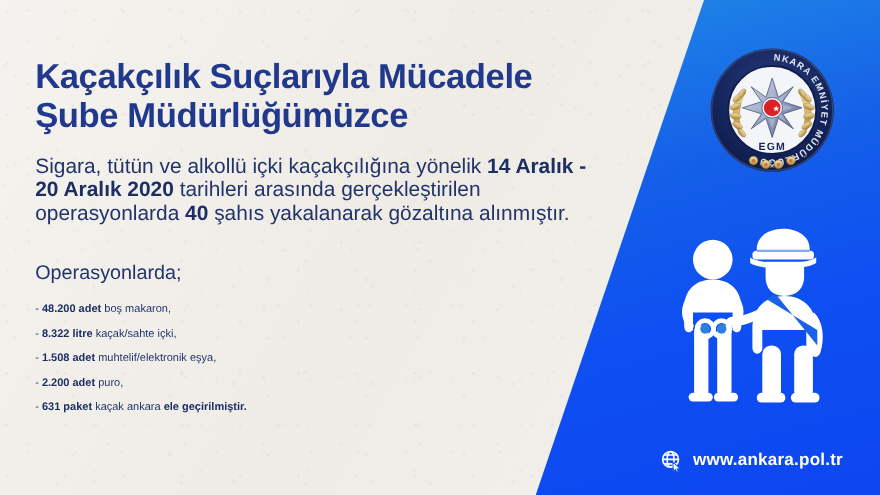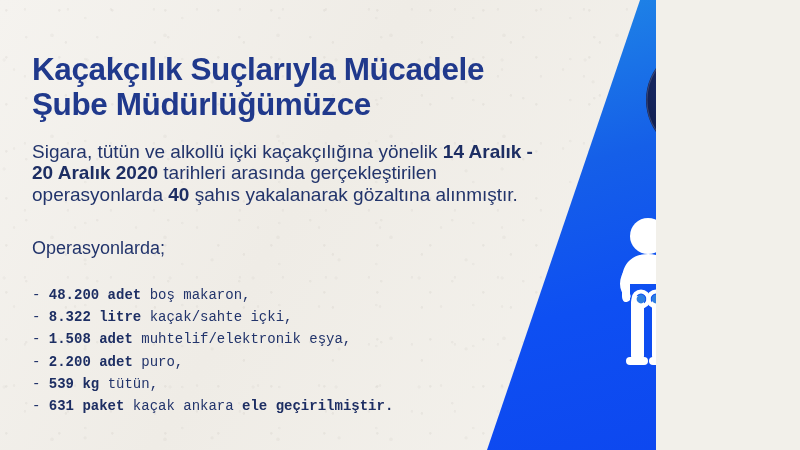--- a/index.html
+++ b/index.html
@@ -7,21 +7,21 @@
   body {
     font-family:"Liberation Sans", sans-serif;
     background:#f2f0ea;
     overflow:hidden;
     position:relative;
   }
 
   
   #poster {
     position:absolute; inset:0;
-    width:656px; height:450px;
+    width:800px; height:450px;
     overflow:hidden;
     background:
       radial-gradient(circle at 12% 22%, rgba(150,145,135,.10) 0 1px, transparent 1.6px),
       radial-gradient(circle at 37% 61%, rgba(150,145,135,.09) 0 1px, transparent 1.6px),
       radial-gradient(circle at 58% 14%, rgba(150,145,135,.08) 0 1px, transparent 1.6px),
       radial-gradient(circle at 74% 80%, rgba(150,145,135,.10) 0 1px, transparent 1.6px),
       radial-gradient(circle at 23% 88%, rgba(150,145,135,.08) 0 1px, transparent 1.6px),
       radial-gradient(circle at 88% 44%, rgba(150,145,135,.07) 0 1px, transparent 1.6px),
       radial-gradient(circle at 46% 35%, rgba(120,115,105,.06) 0 1.4px, transparent 2.2px),
       radial-gradient(circle at 67% 92%, rgba(120,115,105,.06) 0 1.2px, transparent 2px),
@@ -63,27 +63,26 @@
   }
   #intro b, #list b, #ops b { font-weight:bold; color:#1d2e63; }
 
   #ops {
     position:absolute; left:0; top:238px;
     font-size:18px;
     color:#22346b;
   }
 
   #list {
-    position:absolute; left:0; top:284px;
+    position:absolute; left:0; top:271px;
     width:470px;
     list-style:none;
-    font-size:14px;
+    font-size:10px;
     line-height:22.2px;
     color:#22346b;
-    font-family:Liberation Mono, monospace;
   }
   #list li { white-space:nowrap; }
 
   
   #badge {
     position:absolute; left:644px; top:42px;
     width:116px; height:116px;
   }
 
   
@@ -123,21 +122,20 @@
       <span>Sigara, tütün ve alkollü içki kaçakçılığına yönelik </span><b>14 Aralık - 20 Aralık 2020</b><span> tarihleri arasında gerçekleştirilen operasyonlarda </span><b>40</b><span> şahıs yakalanarak gözaltına alınmıştır.</span>
     </p>
 
     <p id="ops">Operasyonlarda;</p>
 
     <ul id="list">
       <li><span>- </span><b>48.200 adet</b><span> boş makaron,</span></li>
       <li><span>- </span><b>8.322 litre</b><span> kaçak/sahte içki,</span></li>
       <li><span>- </span><b>1.508 adet</b><span> muhtelif/elektronik eşya,</span></li>
       <li><span>- </span><b>2.200 adet</b><span> puro,</span></li>
-      <li><span>- </span><b>539 kg</b><span> tütün,</span></li>
       <li><span>- </span><b>631 paket</b><span> kaçak ankara </span><b>ele geçirilmiştir.</b></li>
     </ul>
   </div>
 
   <div id="badge">
     <svg viewBox="0 0 116 116" width="116" height="116">
       <defs>
         <path id="ringpath" d="M 58,58 m 0,-45 a 45,45 0 1,1 -0.1,0" fill="none"></path>
         <radialGradient id="ringg" cx="50%" cy="35%" r="70%">
           <stop offset="0%" stop-color="#2a3d7e"></stop>
@@ -267,14 +265,25 @@
           <path d="M96,74 L106,72 L142,120 L142,106 L96,74 Z" fill="#1e6fe3" opacity="0"></path>
         </g>
       </g>
 
       <path d="M97,76 L105,71 L143,118 L143,104 Z" fill="#1a62e6"></path>
 
       <path d="M88,31 L136,31 L136,33 L88,33 Z" fill="#1a62e6" opacity=".55"></path>
     </svg>
   </div>
 
+  <div id="site">
+    <span>
+      <svg id="globe-icon" viewBox="0 0 24 24" fill="none" stroke="#ffffff" stroke-width="1.7">
+        <circle cx="11" cy="11" r="8.2"></circle>
+        <ellipse cx="11" cy="11" rx="3.6" ry="8.2"></ellipse>
+        <path d="M2.9,11 H19.1 M4.2,6.4 H17.8 M4.2,15.6 H17.8"></path>
+        <path d="M13.2,13.6 L20.6,20.4 L17.7,20.9 L19.1,23.4 L17.4,24 L16.1,21.4 L13.9,22.9 Z" fill="#ffffff" stroke="#1a62e6" stroke-width="1.1" stroke-linejoin="round"></path>
+      </svg>
+    </span>
+    <span id="site-url">www.ankara.pol.tr</span>
+  </div>
 
 </div>
 
 </body></html>

